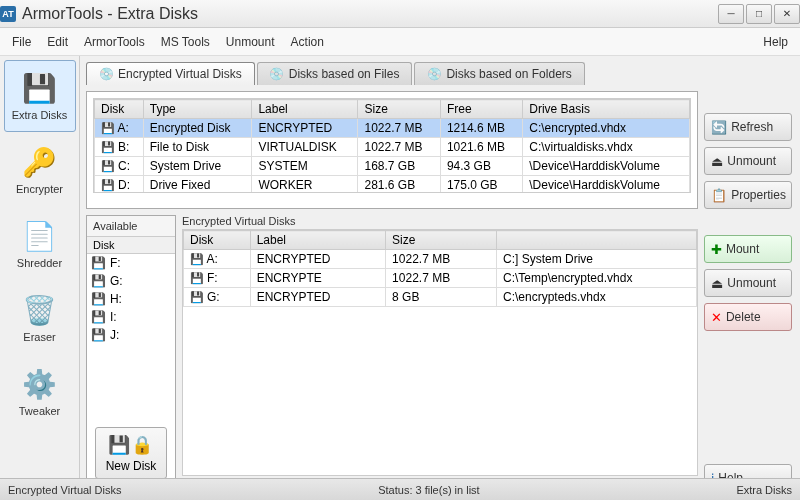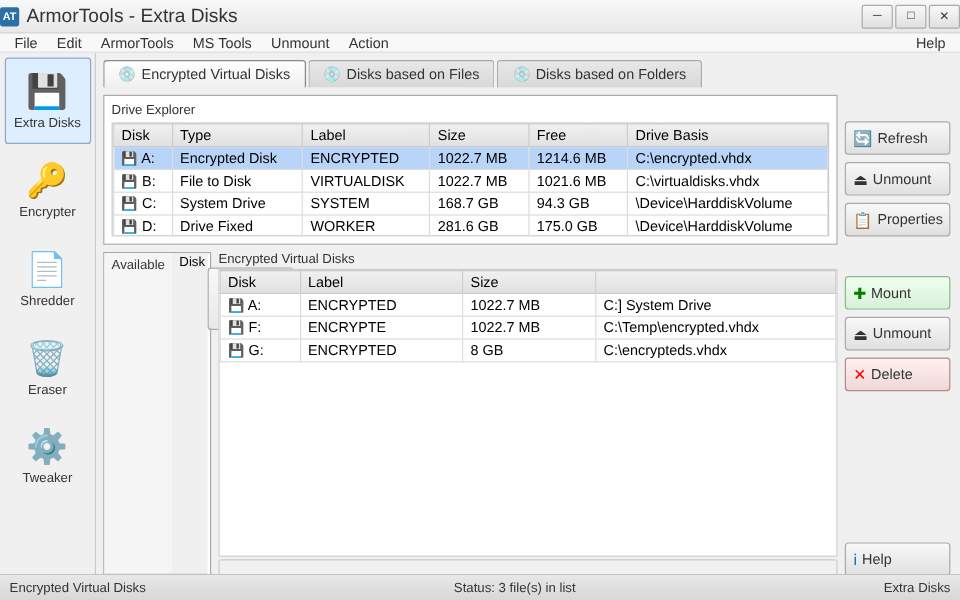--- a/index.html
+++ b/index.html
@@ -17,21 +17,21 @@
     }
     .title-bar-left { display: flex; align-items: center; gap: 6px; }
     .title-icon { width: 16px; height: 16px; background: #2a6fa8; border-radius: 2px; display: flex; align-items: center; justify-content: center; color: white; font-size: 9px; font-weight: bold; }
     .title-text { font-size: 16px; color: #333; }
     .title-controls { display: flex; gap: 2px; }
     .title-btn { width: 26px; height: 20px; background: linear-gradient(to bottom, #f8f8f8, #e0e0e0); border: 1px solid #aaa; border-radius: 2px; cursor: pointer; display: flex; align-items: center; justify-content: center; font-size: 10px; color: #333; }
 
     
     .menu-bar {
       background: #f8f8f8;
-      height: 16px;
+      height: 28px;
       display: flex;
       align-items: center;
       padding: 0 4px;
       border-bottom: 1px solid #ddd;
       justify-content: space-between;
     }
     .menu-items { display: flex; }
     .menu-item {
       padding: 2px 8px;
       cursor: pointer;
@@ -161,20 +161,21 @@
       gap: 6px;
       flex: 1;
       min-height: 0;
     }
     .available-panel {
       background: #fff;
       border: 1px solid #aaa;
       width: 90px;
       flex-shrink: 0;
       display: flex;
+      flex-direction: column;
     }
     .available-panel .panel-title {
       padding: 4px 6px;
       border-bottom: 1px solid #ccc;
       background: #f5f5f5;
       margin: 0;
     }
     .encrypted-panel-title { font-size: 11px; color: #333; margin-bottom: 2px; }
     .disk-list-item {
       padding: 2px 4px;
@@ -345,21 +346,20 @@
         <span>Disks based on Files</span>
       </div>
       <div class="tab">
         <span class="tab-icon">💿</span>
         <span>Disks based on Folders</span>
       </div>
     </div>
 
     <div class="top-row">
       <div class="top-section drive-explorer-wrap">
-        <div class="panel-title">Drive Explorer</div>
         <div class="drive-table-scroll">
           <table class="drive-table">
             <thead>
               <tr>
                 <th>Disk</th>
                 <th>Type</th>
                 <th>Label</th>
                 <th>Size</th>
                 <th>Free</th>
                 <th>Drive Basis</th>

